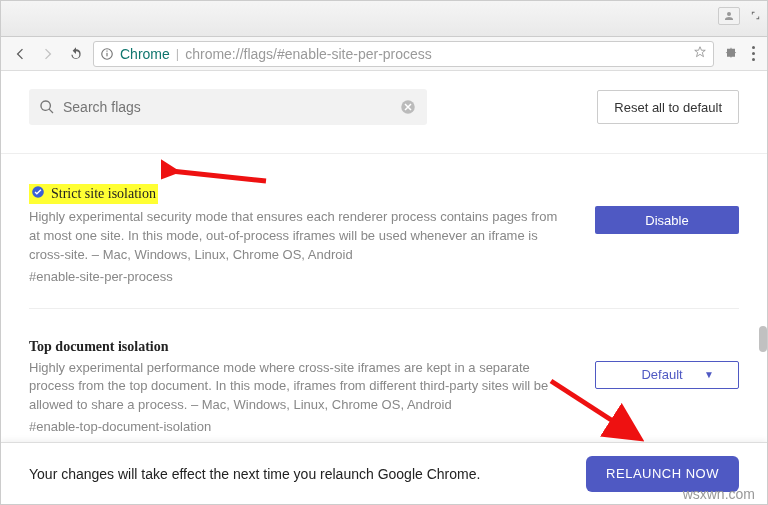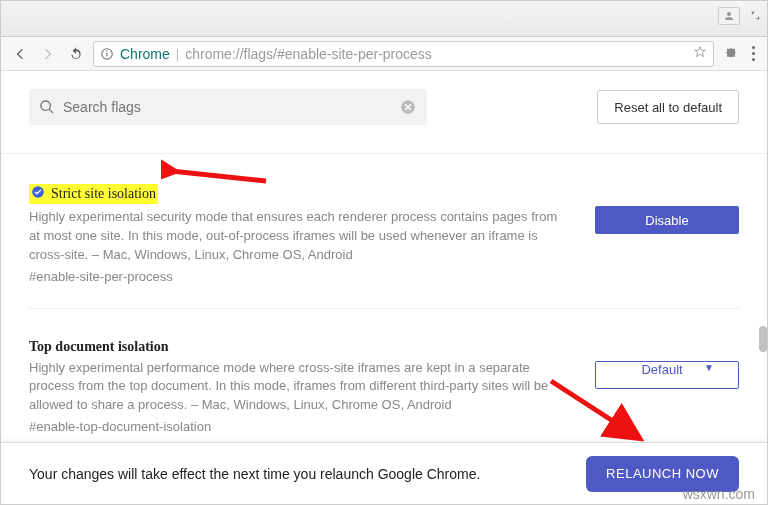--- a/index.html
+++ b/index.html
@@ -111,21 +111,21 @@
   .flag-title.highlighted{background:#ffff33;padding:1px 2px;}
   .flag-title .check svg{width:14px;height:14px;}
   .flag-desc{font-size:13px;color:#888;line-height:1.45;}
   .flag-desc .platforms{color:#888;}
   .flag-link{font-size:13px;color:#888;margin-top:4px;display:inline-block;}
   .btn-disable{
     width:144px;height:28px;border:none;background:#4f59c3;color:#ffffff;font-size:13px;cursor:pointer;border-radius:2px;
   }
   .select-default{
     width:144px;height:28px;border:1px solid #4f59c3;background:#fff;color:#4f59c3;
-    font-size:13px;border-radius:2px;display:flex;align-items:flex-start;padding:0 24px;position:relative;cursor:pointer;
+    font-size:13px;border-radius:2px;display:flex;align-items:center;padding:0 24px;position:relative;cursor:pointer;
   }
   .select-default .label{flex:1;text-align:center;}
   .select-default .caret{color:#4f59c3;font-size:10px;}
   
   .relaunch-bar{
     position:absolute;left:0;right:0;bottom:0;height:62px;
     border-top:1px solid #ddd;background:#fff;
     display:flex;align-items:center;padding:0 28px;
     box-shadow:0 -2px 6px rgba(0,0,0,0.06);
     justify-content:flex-end;

